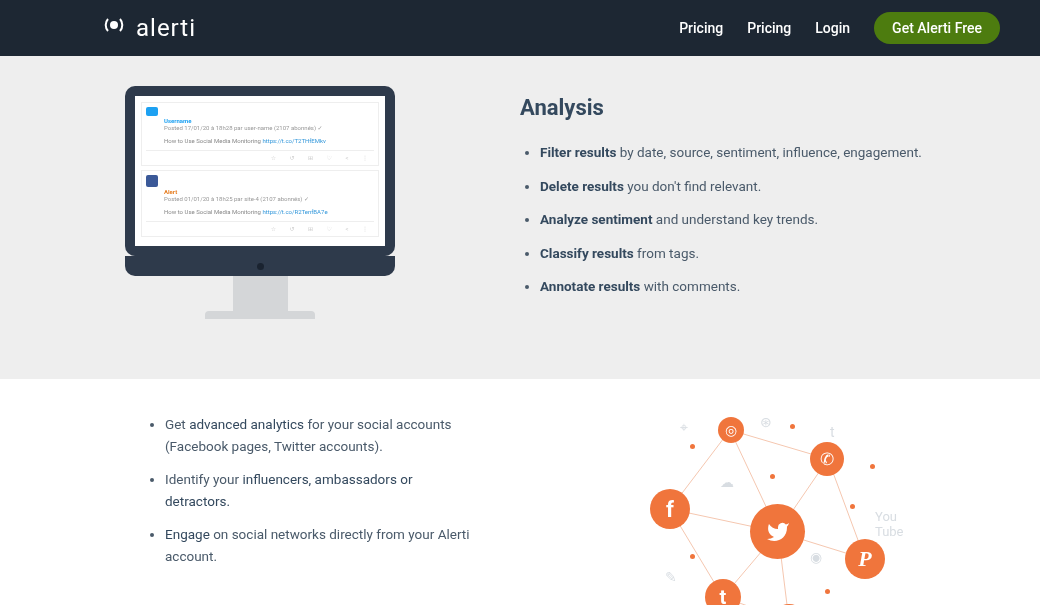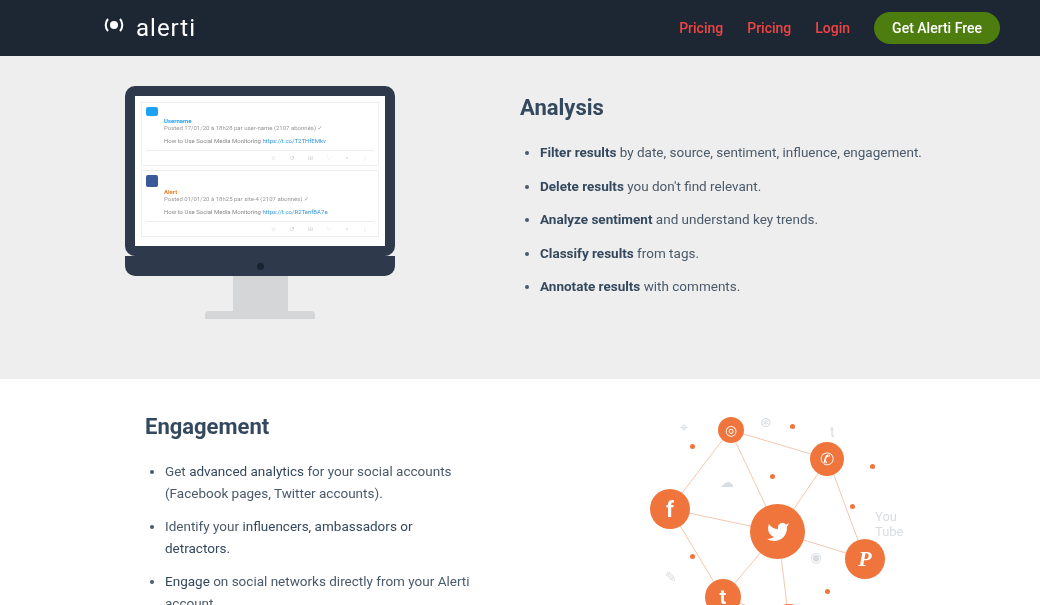--- a/index.html
+++ b/index.html
@@ -1,21 +1,21 @@
 <!DOCTYPE html>
 <html><head>
 <meta charset="utf-8">
 <style>
 * { margin: 0; padding: 0; box-sizing: border-box; }
 body { font-family: -apple-system, BlinkMacSystemFont, "Segoe UI", Roboto, sans-serif; background: #fff; width: 1040px; }
 .header { background: #1d2733; height: 56px; display: flex; align-items: center; padding: 0 0 0 100px; justify-content: flex-end; }
 .logo { display: flex; align-items: center; color: #fff; font-size: 24px; font-weight: 400; letter-spacing: 1px; }
 .logo-icon { margin-right: 8px; }
 .nav { margin-left: auto; display: flex; align-items: center; gap: 24px; margin-right: 40px; }
-.nav-link { color: #ef4444; font-size: 14px; font-weight: 500; cursor: pointer; }
+.nav-link { color: #ffffff; font-size: 14px; font-weight: 500; cursor: pointer; }
 .nav-cta { background: #4d7c0f; color: #fff; padding: 8px 18px; border-radius: 18px; font-size: 14px; font-weight: 500; cursor: pointer; }
 .section-analysis { background: #eeeeee; padding: 30px 0 60px; display: flex; align-items: center; }
 .monitor-col { width: 50%; display: flex; justify-content: center; }
 .analysis-col { width: 50%; padding-right: 100px; }
 .analysis-col h2 { color: #34495e; font-size: 22px; font-weight: 700; margin-bottom: 22px; }
 .analysis-col ul { list-style: disc; padding-left: 20px; color: #4a5a6a; }
 .analysis-col li { font-size: 13.5px; margin-bottom: 12px; line-height: 1.6; }
 .analysis-col li strong { color: #34495e; font-weight: 700; }
 
 .section-engagement { background: #fff; padding: 35px 0 40px; display: flex; align-items: flex-start; }
@@ -116,21 +116,20 @@
       <li><strong>Delete results</strong><span> you don't find relevant.</span></li>
       <li><strong>Analyze sentiment</strong><span> and understand key trends.</span></li>
       <li><strong>Classify results</strong><span> from tags.</span></li>
       <li><strong>Annotate results</strong><span> with comments.</span></li>
     </ul>
   </div>
 </div>
 
 <div class="section-engagement">
   <div class="engagement-col">
-    <h2>Engagement</h2>
     <ul>
       <li><span>Get </span><strong>advanced analytics</strong><span> for your social accounts (Facebook pages, Twitter accounts).</span></li>
       <li><span>Identify your </span><strong>influencers, ambassadors or detractors.</strong><span></span></li>
       <li><span></span><strong>Engage</strong><span> on social networks directly from your Alerti account.</span></li>
 
     </ul>
   </div>
   <div class="social-col">
     <div class="social-graphic">
       <svg width="260" height="230" style="position:absolute;top:0;left:0">

